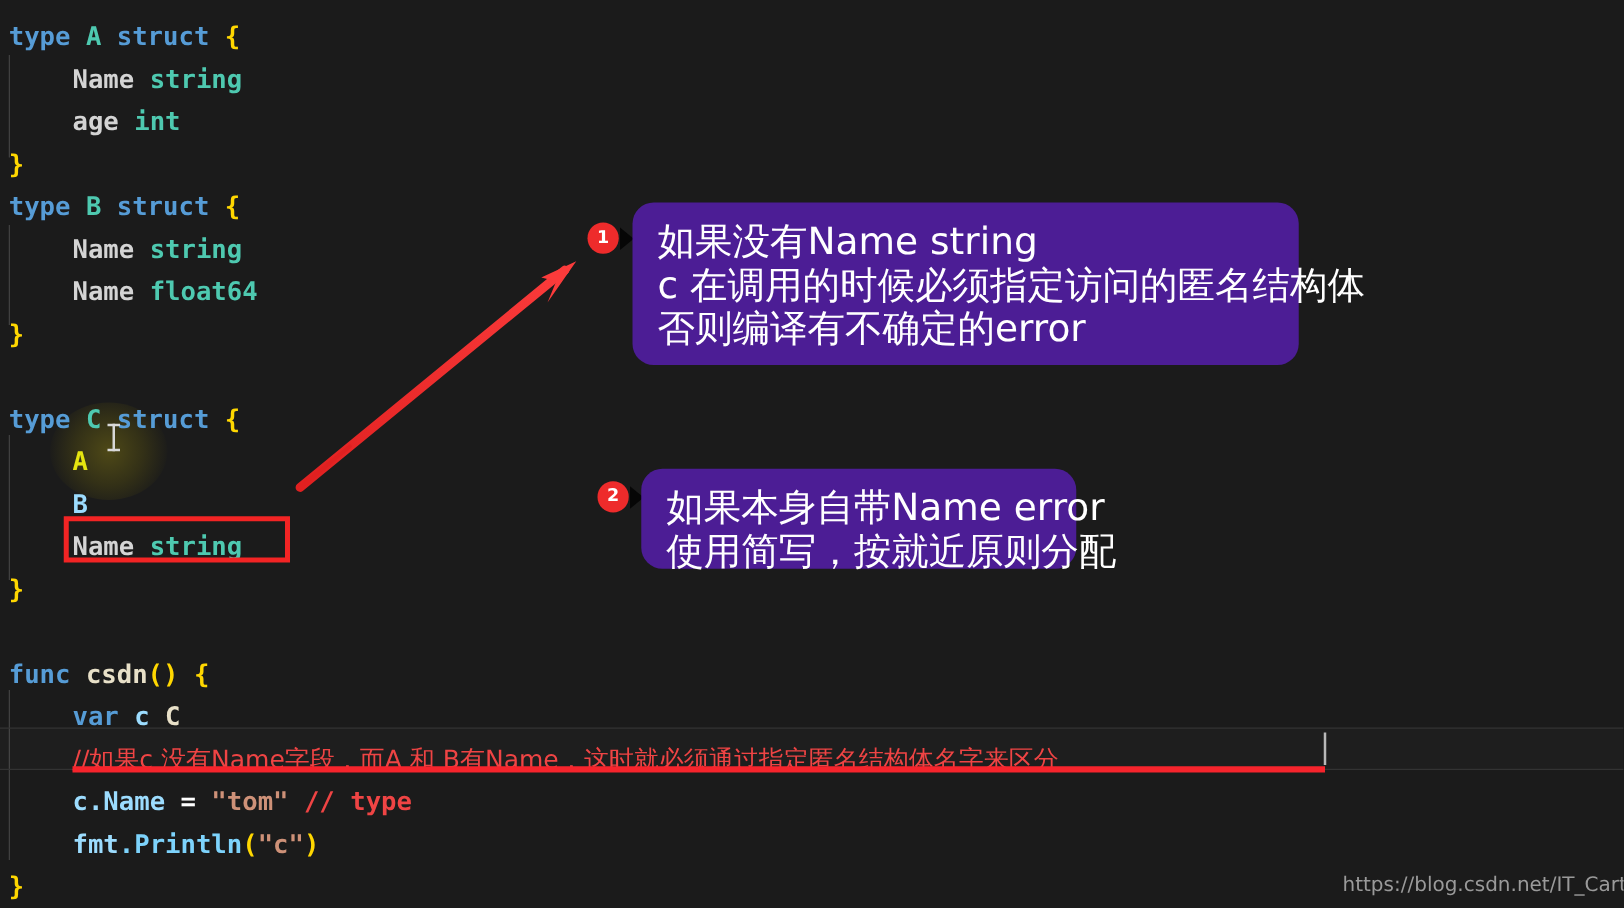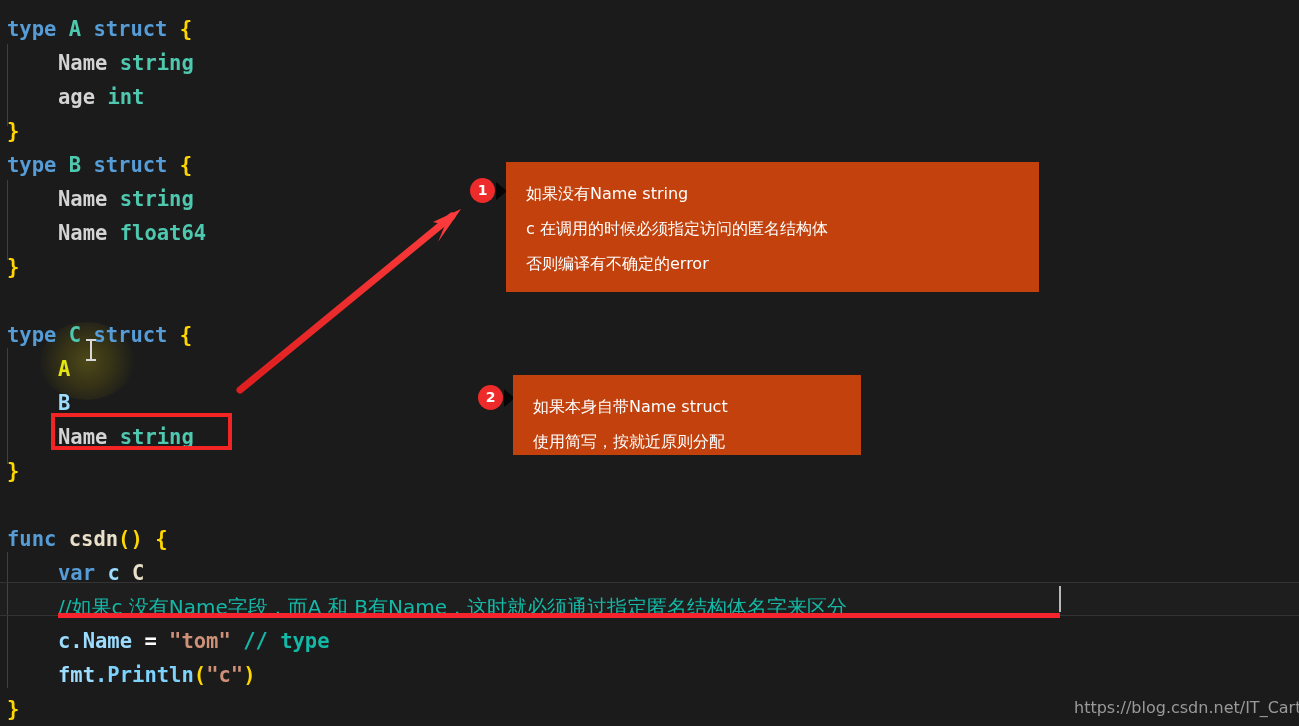--- a/index.html
+++ b/index.html
@@ -38,21 +38,21 @@
   .ind1 { padding-left: 58px; }
 
   
   .kw     { color: #569cd6; }
   .typ    { color: #4ec9b0; }
   .ident  { color: #d4d4d4; }
   .prop   { color: #9cdcfe; }
   .brace  { color: #ffd700; }
   .cream  { color: #e8e0c8; }
   .str    { color: #ce9178; }
-  .cmt    { color: #14b8a6; }
+  .cmt    { color: #ef4444; }
   .fn     { color: #7dd3fc; }
   .yellow { color: #e5e510; }
   .white  { color: #ffffff; }
 
   
   .guide {
     position: absolute;
     width: 1px;
     background: #404040;
   }
@@ -107,28 +107,29 @@
   
   #redline {
     position: absolute;
     height: 5px;
     background: #f6242c;
   }
 
   
   .note {
     position: absolute;
-    background: #c2410c;
+    background: #4c1d95;
     color: #ffffff;
     font-family: "DejaVu Sans", "Liberation Sans", sans-serif;
-    font-size: 16px;
+    font-size: 30px;
     line-height: 35px;
     padding: 14px 18px 14px 20px;
     box-sizing: border-box;
     white-space: pre;
+    border-radius: 17px;
   }
   .badge {
     position: absolute;
     width: 25px; height: 25px;
     border-radius: 50%;
     background: #ee2b2b;
     color: #ffffff;
     font-family: "DejaVu Sans", "Liberation Sans", sans-serif;
     font-size: 14px;
     font-weight: bold;
@@ -215,17 +216,17 @@
   </svg>
 
   <div class="badge" style="left:470px; top:178px;">1</div>
   <div class="badge-tail" style="left:496px; top:182px;"></div>
   <div class="note" style="left:506px; top:162px; width:533px; height:130px;">如果没有Name string
 c 在调用的时候必须指定访问的匿名结构体
 否则编译有不确定的error</div>
 
   <div class="badge" style="left:478px; top:385px;">2</div>
   <div class="badge-tail" style="left:504px; top:389px;"></div>
-  <div class="note" style="left:513px; top:375px; width:348px; height:80px;">如果本身自带Name struct
+  <div class="note" style="left:513px; top:375px; width:348px; height:80px;">如果本身自带Name error
 使用简写，按就近原则分配</div>
 
   <div id="watermark" style="left:1074px; top:698px;">https://blog.csdn.net/IT_Carter</div>
 </div>
 
 </body></html>

